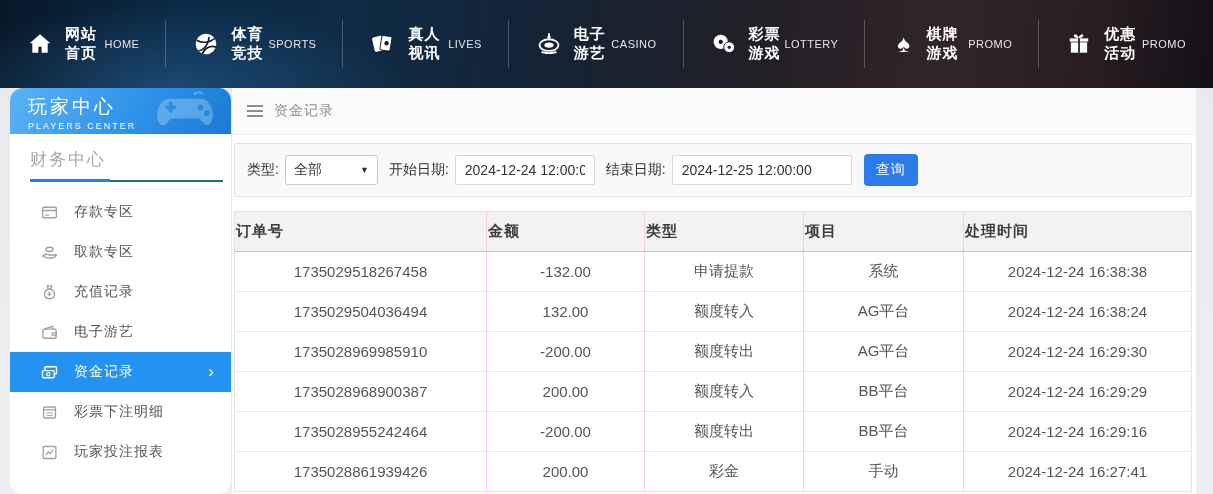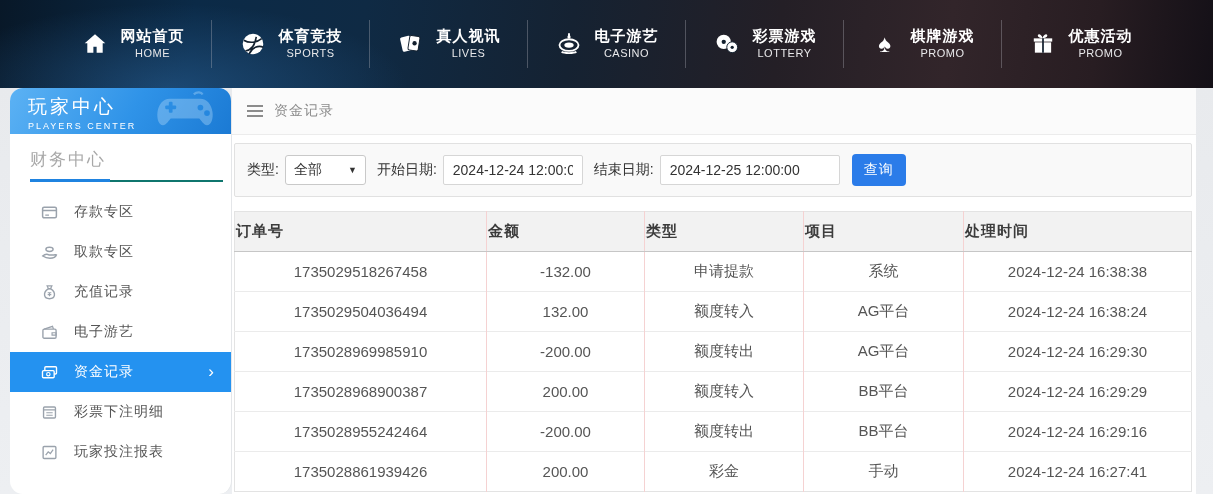--- a/index.html
+++ b/index.html
@@ -21,21 +21,21 @@
   }
   .nav-item {
     display:flex; align-items:center; gap:12px;
     padding:0 27px; height:56px; cursor:pointer; position:relative;
   }
   .nav-item:not(:last-child)::after {
     content:''; position:absolute; right:0; top:50%; transform:translateY(-50%);
     width:1px; height:48px; background:rgba(180,180,190,.35);
   }
   .nav-icon { width:28px; height:28px; display:flex; align-items:center; justify-content:center; color:#fff; }
-  .nav-texts { display:flex; flex-direction:column; align-items:center; line-height:1.25; }
+  .nav-texts { display:flex; align-items:center; line-height:1.25; }
   .nav-zh { color:#fff; font-size:15px; font-weight:bold; letter-spacing:1px; }
   .nav-en { color:#e8e8ea; font-size:11px; margin-top:1px; letter-spacing:.5px; }
   .spade-glyph { font-size:24px; line-height:1; }
 
   
   .body-row { display:flex; height:406px; padding-left:10px; padding-right:17px; }
   .sidebar { width:222px; flex-shrink:0; background:#fff; border-right:1px solid #e4e6e9; overflow:hidden;border-radius:13px; }
   .main { flex:1; min-width:0; background:#fff; }
 
   
@@ -80,21 +80,21 @@
   
   .content { padding:8px 4px 0 2px; }
   .filter-bar {
     border:1px solid #e1e1e1; background:#f9f9f9; border-radius:2px;
     height:54px; display:flex; align-items:center; padding:0 10px;
     font-size:14px; color:#333;
   }
   .f-label { margin:0 6px 0 2px; white-space:nowrap; }
   .f-label.gap { margin-left:11px; }
   .select-box {
-    width:81px; height:30px; background:#fff; border:1px solid #c9c9c9; border-radius:3px;
+    width:93px; height:30px; background:#fff; border:1px solid #c9c9c9; border-radius:3px;
     display:flex; align-items:center; justify-content:space-between; padding:0 8px; cursor:pointer;
   }
   .caret { font-size:9px; color:#333; }
   .date-input {
     height:30px; border:1px solid #d6d6d6; border-radius:2px; background:#fff;
     padding:0 9px; font-size:14px; color:#333; font-family:inherit;
   }
   .date-input.start { width:140px; }
   .date-input.end { width:180px; }
   .btn-query {

